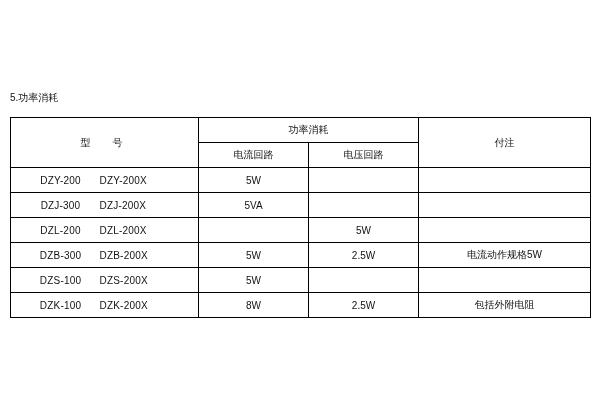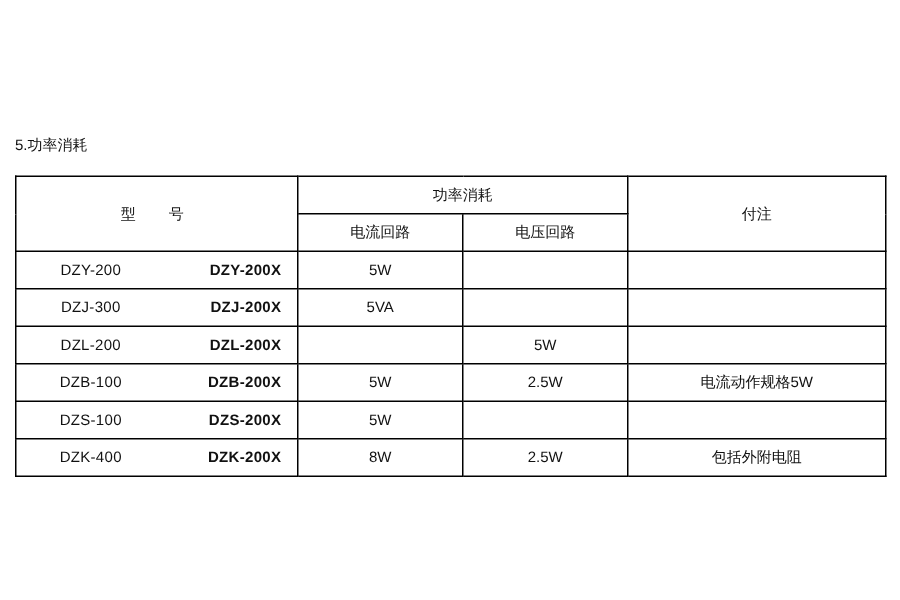--- a/index.html
+++ b/index.html
@@ -55,21 +55,21 @@
   .col-volt  { width: 110px; }
   .col-curr  { width: 110px; }
   .col-note  { width: 172px; }
 
   .model-cell {
     text-align: center;
     letter-spacing: 0.2px;
     white-space: nowrap;
   }
   .model-cell .m1 { display: inline-block; min-width: 78px; }
-  .model-cell .m2 { display: inline-block; min-width: 88px; text-align: right; font-weight: bold; }
+  .model-cell .m2 { display: inline-block; min-width: 88px; text-align: left; }
   .hdr-model {
     letter-spacing: 6px;
     padding-left: 6px;
   }
   .hdr-span {
     font-size: 10px;
   }
   .empty-cell { }
 </style>
 </head>
@@ -120,39 +120,39 @@
           <td class="model-cell">
             <span class="m1">DZL-200</span><span class="m2">DZL-200X</span>
           </td>
           <td class="empty-cell"></td>
           <td>5W</td>
           <td class="empty-cell"></td>
         </tr>
 
         <tr>
           <td class="model-cell">
-            <span class="m1">DZB-100</span><span class="m2">DZB-200X</span>
+            <span class="m1">DZB-300</span><span class="m2">DZB-200X</span>
           </td>
           <td>5W</td>
           <td>2.5W</td>
           <td>电流动作规格5W</td>
         </tr>
 
         <tr>
           <td class="model-cell">
             <span class="m1">DZS-100</span><span class="m2">DZS-200X</span>
           </td>
           <td>5W</td>
           <td class="empty-cell"></td>
           <td class="empty-cell"></td>
         </tr>
 
         <tr>
           <td class="model-cell">
-            <span class="m1">DZK-400</span><span class="m2">DZK-200X</span>
+            <span class="m1">DZK-100</span><span class="m2">DZK-200X</span>
           </td>
           <td>8W</td>
           <td>2.5W</td>
           <td>包括外附电阻</td>
         </tr>
       </tbody>
     </table>
   </div>
 
 </div>

